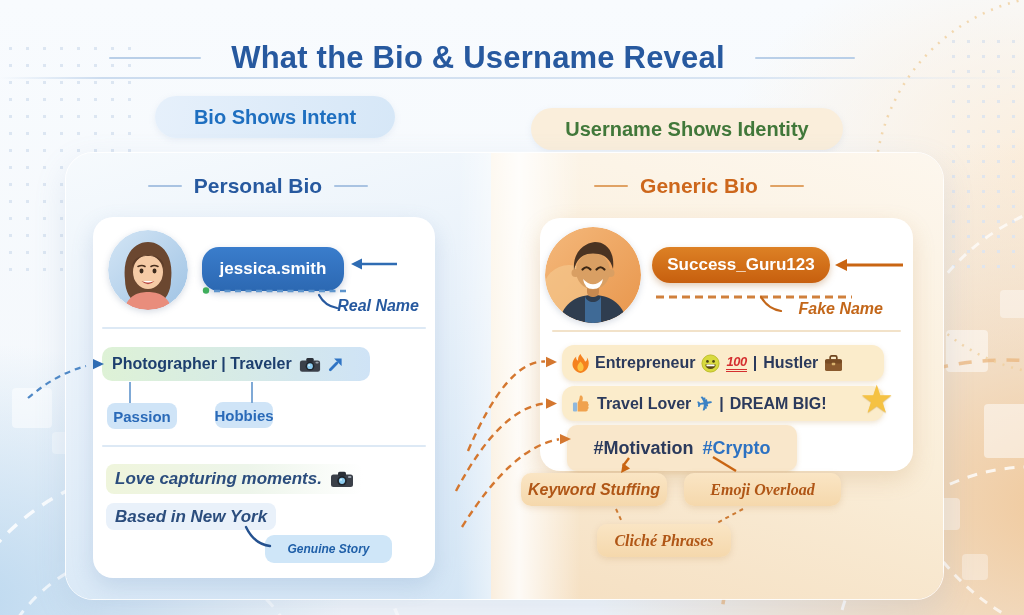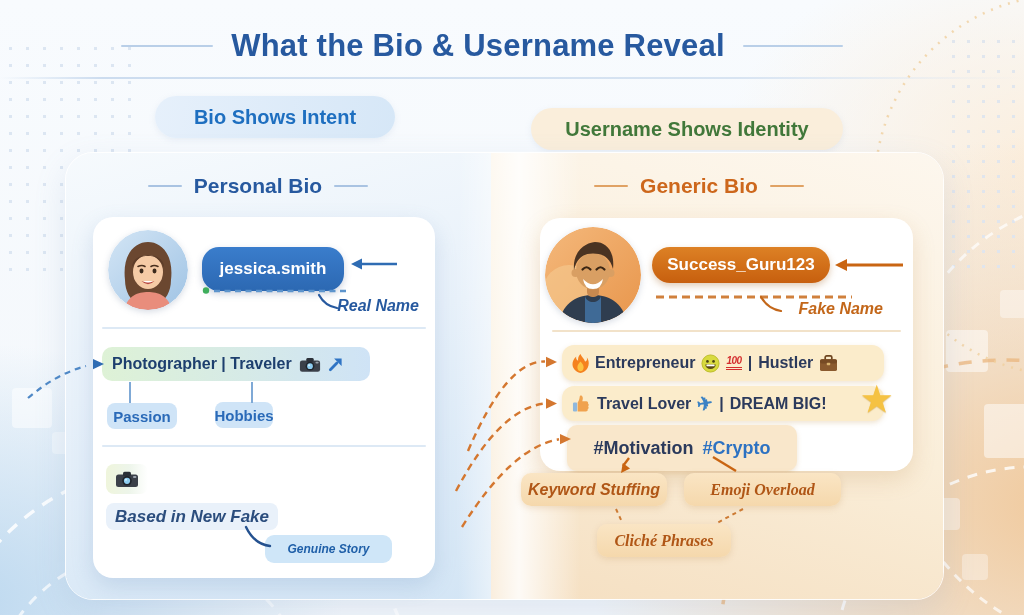--- a/index.html
+++ b/index.html
@@ -20,21 +20,21 @@
     background-size:15px 15px;}
   .dots-bottom{left:702px;top:590px;width:180px;height:6px;opacity:.8;
     background-image:radial-gradient(circle,#e3c29c 1.2px,rgba(0,0,0,0) 1.3px);
     background-size:12px 6px;}
   .sq{position:absolute;background:rgba(255,255,255,.5);border-radius:4px;}
   .sqrow{position:absolute;display:flex;gap:6px;align-items:center;}
   .sqrow i{display:block;background:rgba(255,255,255,.85);border-radius:2px;}
   
   .title-row{top:28px;left:-30px;width:1024px;display:flex;justify-content:center;align-items:center;gap:18px;}
   .title-dash{height:2.5px;background:#b9cfe8;border-radius:2px;}
-  h1{margin:0;font-size:31px;font-weight:bold;color:#27599f;letter-spacing:.2px;}
+  h1{margin:12px;font-size:31px;font-weight:bold;color:#27599f;letter-spacing:.2px;}
   .title-divider{top:77px;left:0;width:1024px;height:2px;
     background:linear-gradient(90deg,rgba(204,220,239,0) 0%,#ccdcef 10%,#d8e4f2 72%,rgba(216,227,242,0) 100%);}
   
   .badge{border-radius:22px;display:flex;align-items:center;justify-content:center;
     font-weight:bold;font-size:20px;box-shadow:0 2px 6px rgba(150,170,200,.15);}
   .badge-left{left:155px;top:96px;width:240px;height:42px;color:#1e6fc0;
     background:linear-gradient(100deg,#e6f0fb,#d6e7f7);}
   .badge-right{left:531px;top:96px;width:312px;height:42px;color:#41783a;background:#faeedb;margin-top:12px;}
   
   .panel{left:65px;top:152px;width:877px;height:446px;border-radius:28px;overflow:hidden;
@@ -82,21 +82,21 @@
     display:flex;align-items:center;justify-content:center;}
   
   .g-row{position:absolute;left:22px;display:flex;align-items:center;gap:6px;border-radius:12px;
     background:#fbeccb;color:#2b3a5c;font-weight:bold;font-size:16px;padding:0 10px;
     box-sizing:border-box;box-shadow:0 2px 5px rgba(195,150,85,.25);}
   .g-row1{top:127px;width:322px;height:36px;}
   .g-row2{top:168px;width:322px;height:35px;padding-right:30px;}
   .g-row3{top:207px;left:27px;width:230px;height:46px;border-radius:10px;background:#f9e7cb;
     font-size:18px;justify-content:center;gap:9px;}
   .tag-b{color:#2d72c2;}
-  .hundred{color:#d42f2f;font-weight:800;font-style:italic;font-size:10px;line-height:1;
+  .hundred{color:#d42f2f;font-weight:800;font-style:italic;font-size:13px;line-height:1;
     border-bottom:3px double #d42f2f;padding-bottom:1px;letter-spacing:-.5px;text-align:center;}
   .plane{color:#3b82c4;font-size:19px;font-style:normal;display:inline-block;transform:rotate(-9deg);}
   .star{position:absolute;right:-8px;top:-4px;color:#f5c243;font-size:34px;line-height:1;
     text-shadow:0 1px 1px rgba(200,150,40,.5);font-style:normal;}
   .callout-orange{position:absolute;height:33px;border-radius:10px;
     background:linear-gradient(#fae5c4,#f5d8ac);color:#b05616;font-style:italic;font-weight:bold;
     font-size:16px;display:flex;align-items:center;justify-content:center;
     box-shadow:0 2px 6px rgba(200,150,90,.25);}
   .co-keyword{left:521px;top:473px;width:146px;}
   .co-emoji{left:684px;top:473px;width:157px;font-family:Liberation Serif, serif;}
@@ -226,33 +226,34 @@
         <svg viewBox="0 0 16 16" width="15" height="15">
             <path d="M2.5 13.5 L9.5 6.5" stroke="#2f74c4" stroke-width="3" stroke-linecap="round"></path>
             <polygon points="6.5,1.5 14.5,1.5 14.5,9.5" fill="#2f74c4"></polygon>
           </svg>
       </span>
     </div>
     <div class="mini-tag" style="left:14px;top:186px;width:70px;">Passion</div>
     <div class="mini-tag" style="left:122px;top:185px;width:58px;">Hobbies</div>
     <div class="divider-b" style="top:228px;"></div>
     <div class="bio-line bio1">
+      <span>Love capturing moments.</span>
       <span class="icon">
         <svg viewBox="0 0 24 18" width="24" height="18">
             <rect x="1" y="4.5" width="22" height="12.5" rx="2.5" fill="#3b4049"></rect>
             <rect x="8" y="1.8" width="8" height="4.5" rx="1.6" fill="#2b3038"></rect>
             <circle cx="12" cy="10.8" r="4.8" fill="#20252c"></circle>
             <circle cx="12" cy="10.8" r="3.1" fill="#8ecdf0"></circle>
             <circle cx="11" cy="9.8" r="1" fill="#d9f1fc"></circle>
             <rect x="18" y="6" width="3.4" height="2" rx=".9" fill="#9aa2ad"></rect>
           </svg>
       </span>
     </div>
     <div class="bio-line bio2">
-      <span>Based in New Fake</span>
+      <span>Based in New York</span>
     </div>
     <div class="callout-blue">Genuine Story</div>
   </div>
 
   <div class="abs card card-right">
     <div class="avatar" style="left:5px;top:9px;width:96px;height:96px;">
       <svg viewBox="0 0 96 96" width="96" height="96">
         <defs>
           <clipPath id="cm">
               <circle cx="48" cy="48" r="48"></circle>

